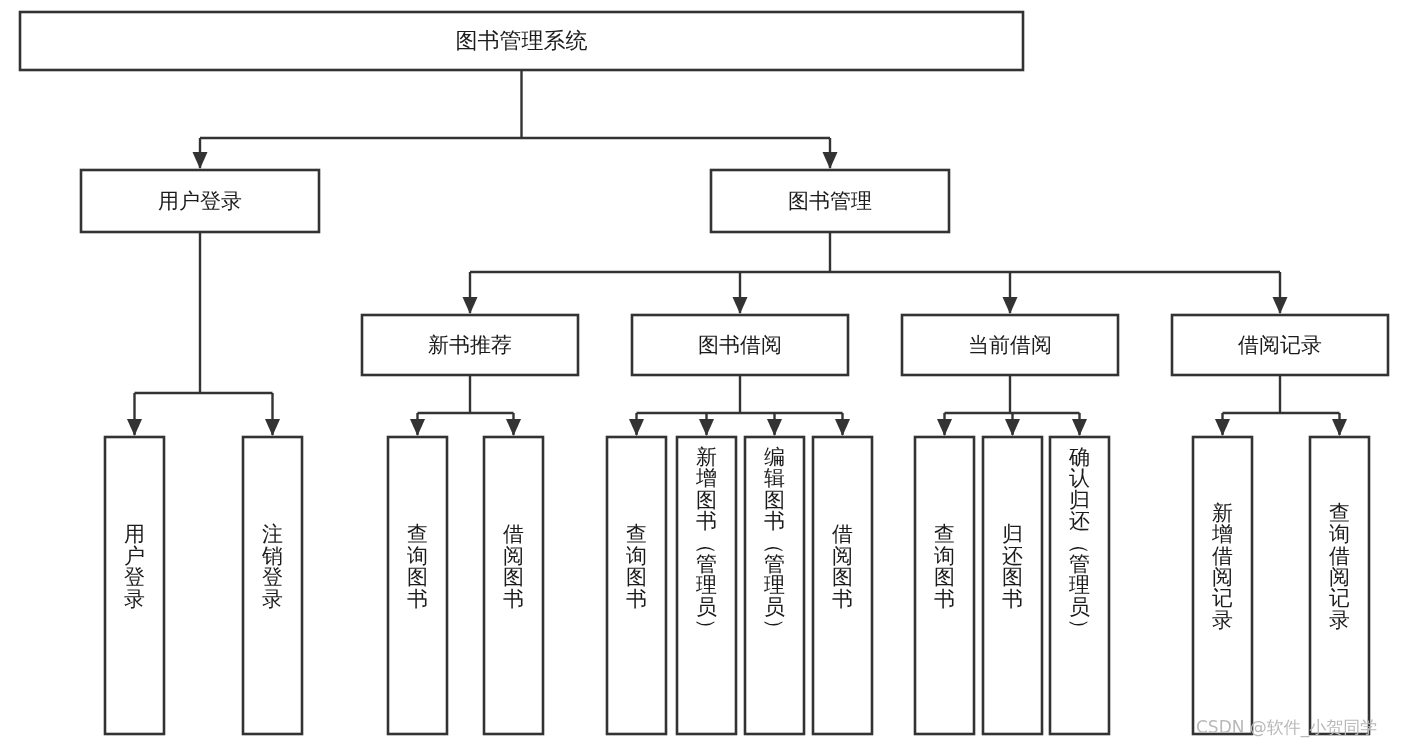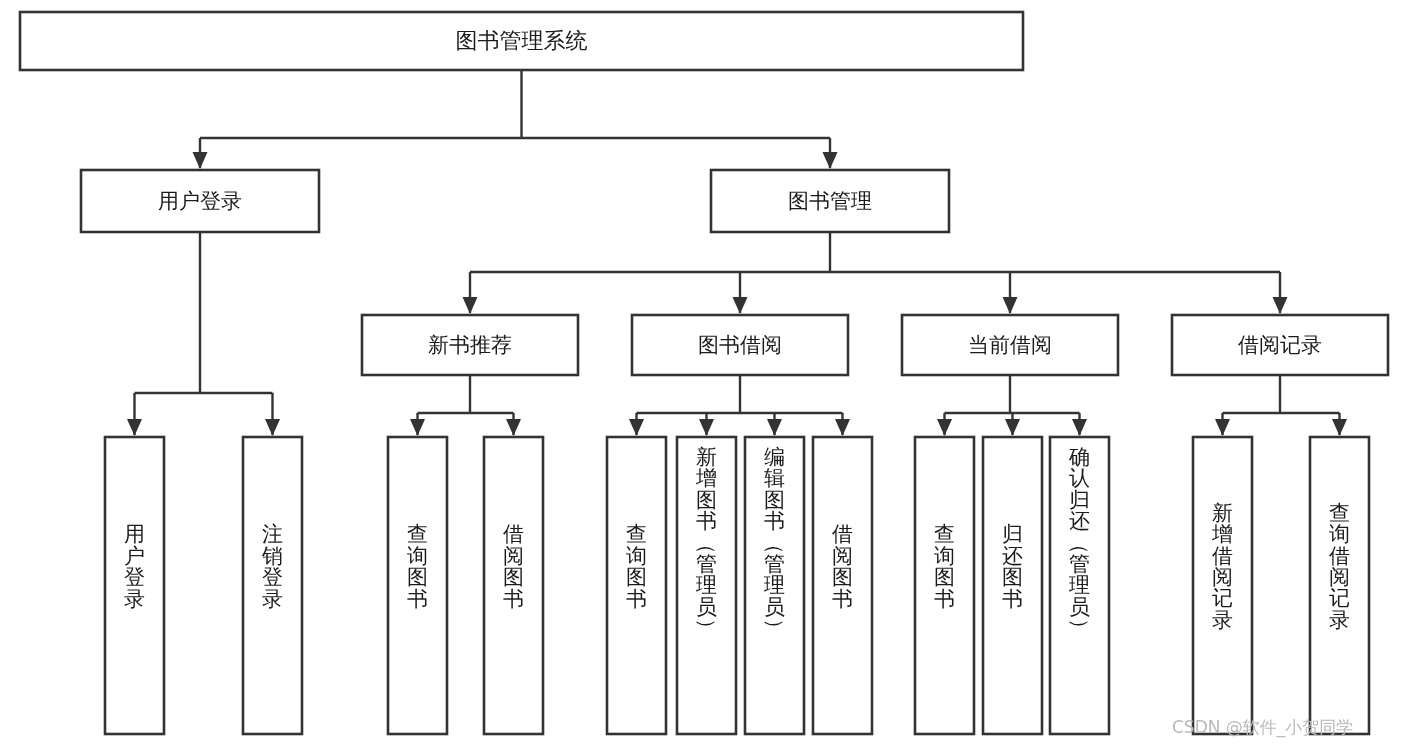--- a/index.html
+++ b/index.html
@@ -228,14 +228,14 @@
       <div class="vlabel" style="left: 678px; width: 57px; top: 447px;"><span class="ch">新</span><span class="ch">增</span><span class="ch">图</span><span class="ch">书</span><span class="ch rot">（</span><span class="ch">管</span><span class="ch">理</span><span class="ch">员</span><span class="ch rot">）</span></div>
       <div class="vlabel" style="left: 746px; width: 57px; top: 447px;"><span class="ch">编</span><span class="ch">辑</span><span class="ch">图</span><span class="ch">书</span><span class="ch rot">（</span><span class="ch">管</span><span class="ch">理</span><span class="ch">员</span><span class="ch rot">）</span></div>
       <div class="vlabel" style="left: 814px; width: 57px; top: 524.3px;"><span class="ch">借</span><span class="ch">阅</span><span class="ch">图</span><span class="ch">书</span></div>
       <div class="vlabel" style="left: 916px; width: 57px; top: 524.3px;"><span class="ch">查</span><span class="ch">询</span><span class="ch">图</span><span class="ch">书</span></div>
       <div class="vlabel" style="left: 984px; width: 57px; top: 524.3px;"><span class="ch">归</span><span class="ch">还</span><span class="ch">图</span><span class="ch">书</span></div>
       <div class="vlabel" style="left: 1051px; width: 57px; top: 447px;"><span class="ch">确</span><span class="ch">认</span><span class="ch">归</span><span class="ch">还</span><span class="ch rot">（</span><span class="ch">管</span><span class="ch">理</span><span class="ch">员</span><span class="ch rot">）</span></div>
       <div class="vlabel" style="left: 1194px; width: 57px; top: 502.7px;"><span class="ch">新</span><span class="ch">增</span><span class="ch">借</span><span class="ch">阅</span><span class="ch">记</span><span class="ch">录</span></div>
       <div class="vlabel" style="left: 1311px; width: 57px; top: 502.7px;"><span class="ch">查</span><span class="ch">询</span><span class="ch">借</span><span class="ch">阅</span><span class="ch">记</span><span class="ch">录</span></div>
     </div>
 
-  <div class="watermark" style="left:1172px; top:716px;">CSDN @软件_小贺同学</div>
+  <div class="watermark" style="left:1196px; top:716px;">CSDN @软件_小贺同学</div>
 </div>
 
 </body></html>

